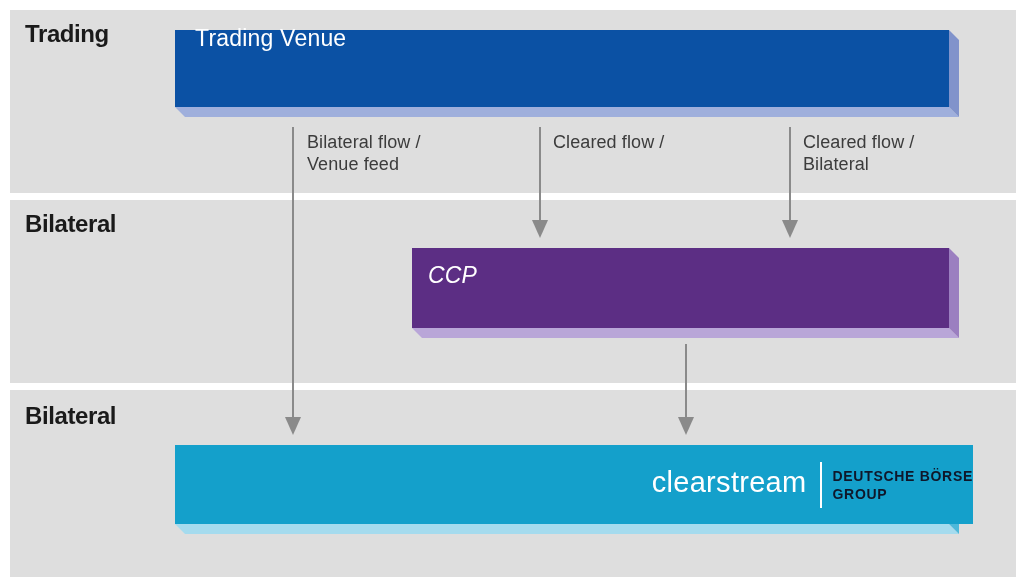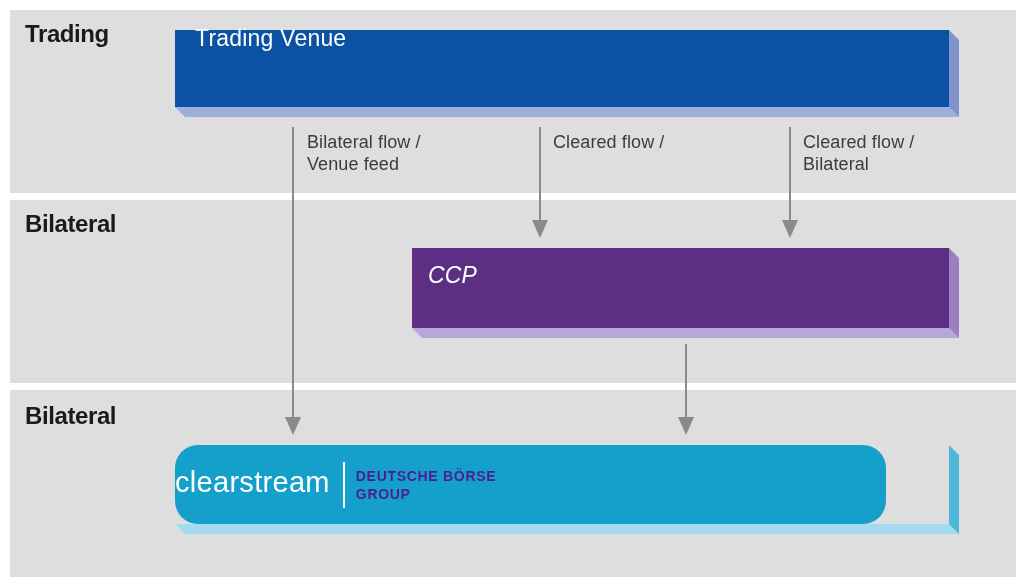--- a/index.html
+++ b/index.html
@@ -44,32 +44,32 @@
   .tv-right  { left: 949px; top: 30px;  width: 10px;  height: 87px; background: var(--blue_right, #8193cb); }
   .tv-label  { left: 195px; top: 25px; text-align: center; }
 
   
   .ccp-front  { left: 412px; top: 248px; width: 537px; height: 80px; background: var(--purple, #5c2e84); }
   .ccp-bottom { left: 412px; top: 328px; width: 547px; height: 10px; background: var(--purple_bottom, #b9a6d8); }
   .ccp-right  { left: 949px; top: 248px; width: 10px;  height: 90px; background: var(--purple_right, #9b7fc0); }
   .ccp-label  { left: 428px; top: 262px; font-style: italic; }
 
   
-  .cs-front  { left: 175px; top: 445px; width: 711px; height: 79px; background: var(--cyan, #14a0cb);
-               display: flex; align-items: center; justify-content: flex-start; border-radius: 23px; }
+  .cs-front  { left: 175px; top: 445px; width: 798px; height: 79px; background: var(--cyan, #14a0cb);
+               display: flex; align-items: center; justify-content: flex-end; }
   .cs-bottom { left: 175px; top: 524px; width: 784px; height: 10px; background: var(--cyan_bottom, #a5dbee); }
   .cs-right  { left: 949px; top: 445px; width: 10px;  height: 89px; background: var(--cyan_right, #4db8da); }
 
   .logo { display: flex; align-items: center; }
   .logo-wordmark {
     color: #ffffff; font-size: 29px; font-weight: normal; letter-spacing: 0.3px;
     line-height: 1; padding-bottom: 4px;
   }
   .logo-divider { width: 2px; height: 46px; background: #ffffff; margin: 0 11px 0 13px; }
-  .logo-group { color: #4c1d95; font-weight: bold; font-size: 14px; letter-spacing: 0.7px; line-height: 18px; }
+  .logo-group { color: #0f172a; font-weight: bold; font-size: 14px; letter-spacing: 0.7px; line-height: 18px; }
 
   
   .arrow-line { position: absolute; width: 2px; background: var(--arrow, #8a8a8a); }
   .arrow-head {
     position: absolute; width: 0; height: 0;
     border-left: 8px solid transparent; border-right: 8px solid transparent;
     border-top: 18px solid var(--arrow, #8a8a8a);
   }
   .a1-line { left: 292px; top: 127px; height: 290px; }
   .a1-head { left: 285px; top: 417px; }

